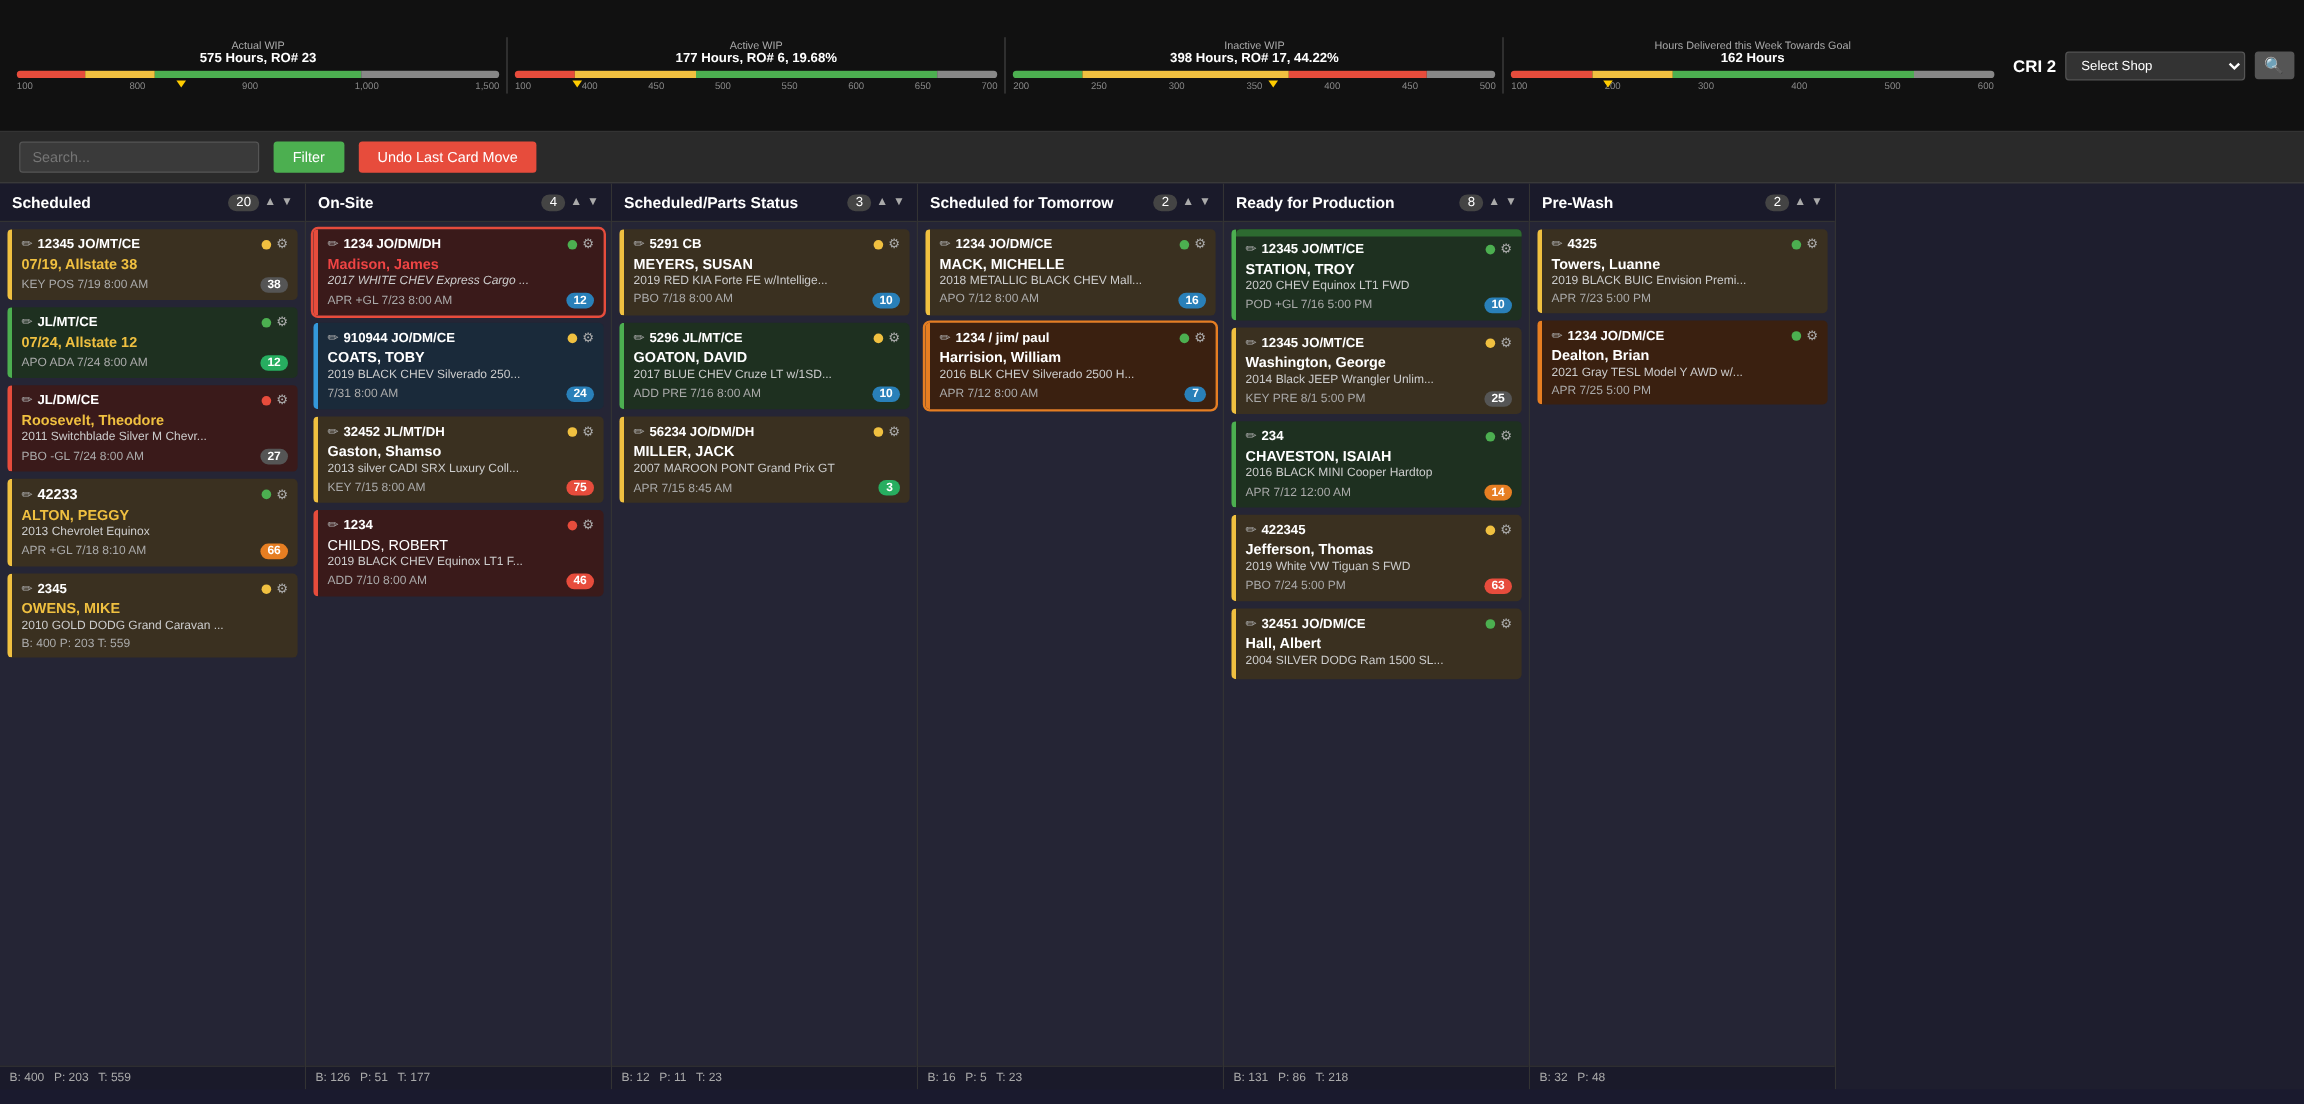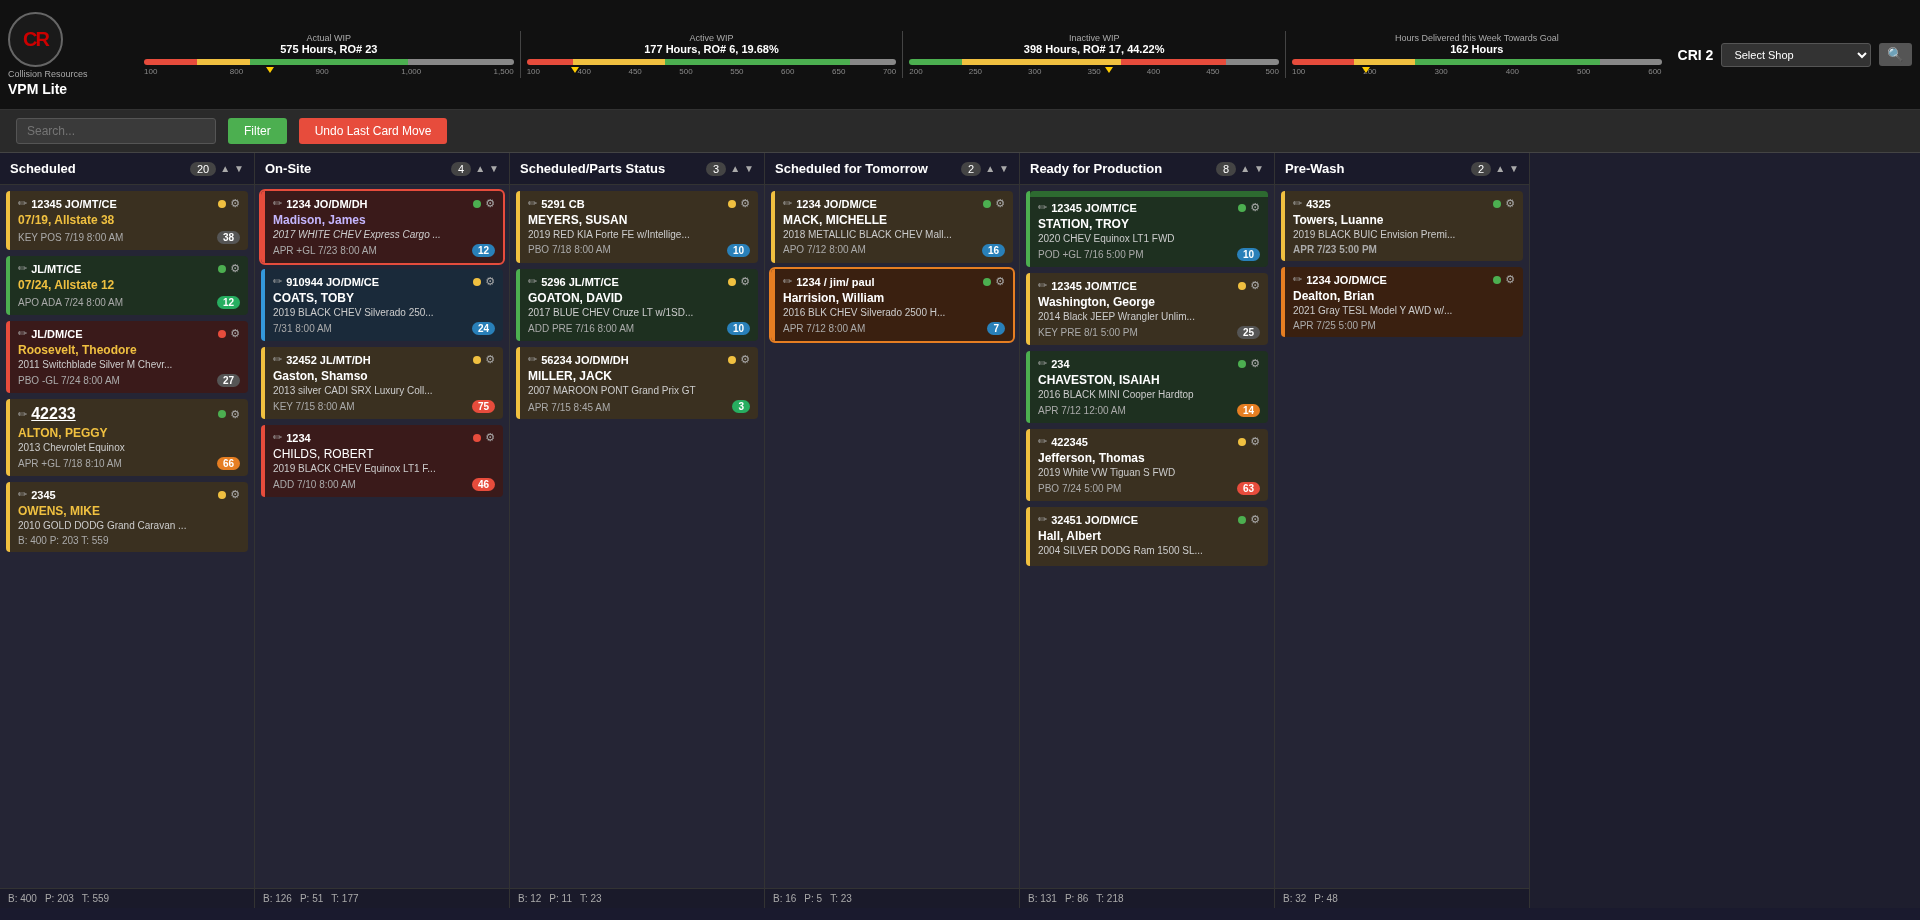--- a/index.html
+++ b/index.html
@@ -52,27 +52,20 @@
     .range-labels { display: flex; justify-content: space-between; width: 100%; font-size: 8px; color: #888; }
     .arrow-down { width: 0; height: 0; border-left: 4px solid transparent; border-right: 4px solid transparent; border-top: 6px solid #ffcc00; position: absolute; bottom: -8px; }
     .bar-wrapper { position: relative; width: 100%; margin: 2px 0; }
     .cr-logo { width: 55px; height: 55px; background: #1a1a1a; border-radius: 50%; border: 2px solid #666; display: flex; align-items: center; justify-content: center; position: relative; overflow: hidden; }
     .cr-logo-inner { font-size: 20px; font-weight: 900; color: #c00; letter-spacing: -2px; }
   </style>
 </head>
 <body>
 
 <div class="header">
-  <div class="logo-area">
-    <div class="cr-logo">
-      <span class="cr-logo-inner">CR</span>
-    </div>
-    <div style="font-size:9px; color:#aaa; margin-top:2px;">Collision Resources</div>
-    <div style="font-size:14px; color:#fff; font-weight:bold; margin-top:2px;">VPM Lite</div>
-  </div>
 
   <div class="header-gauges">
 
     <div class="g-section">
       <div class="g-title">Actual WIP</div>
       <div class="g-value">575 Hours, RO# 23</div>
       <div class="bar-wrapper">
         <div class="range-bar">
           <div class="range-red" style="flex:1"></div>
           <div class="range-yellow" style="flex:1; background:#f0c040;"></div>
@@ -237,21 +230,21 @@
       <div style="font-size:10px;color:#ccc;margin-bottom:2px;white-space:nowrap;overflow:hidden;text-overflow:ellipsis;">2011 Switchblade Silver M Chevr...</div>
       <div style="display:flex;justify-content:space-between;align-items:center;margin-top:4px;">
         <span style="font-size:10px;color:#aaa;">PBO  -GL  7/24 8:00 AM</span>
         <span style="background:#555;color:#fff;border-radius:10px;padding:1px 6px;font-size:10px;font-weight:bold;">27</span>
       </div>
     </div>
         <div class="card" style="border-left: 4px solid rgb(240, 192, 64); background: rgb(58, 48, 32); border-radius: 4px; padding: 6px 8px; cursor: pointer;">
       <div class="card-header">
         <div style="display:flex;gap:4px;align-items:center;">
           <button style="background:none;border:none;color:#aaa;cursor:pointer;font-size:11px;padding:0;">✏</button>
-          <span style="font-size:16px;font-weight:bold;color:#fff;text-decoration:underline;">42233</span>
+          <span style="font-size:12px;font-weight:bold;color:#fff;">42233</span>
         </div>
         <div style="display:flex;gap:4px;align-items:center;">
           <span style="width:8px;height:8px;border-radius:50%;background:#4CAF50;display:inline-block;"></span>
           <button style="background:none;border:none;color:#aaa;cursor:pointer;font-size:11px;padding:0;">⚙</button>
         </div>
       </div>
       <div style="font-size:12px;color:#f0c040;font-weight:bold;margin-bottom:2px;">ALTON, PEGGY</div>
       <div style="font-size:10px;color:#ccc;margin-bottom:2px;white-space:nowrap;overflow:hidden;text-overflow:ellipsis;">2013 Chevrolet Equinox</div>
       <div style="display:flex;justify-content:space-between;align-items:center;margin-top:4px;">
         <span style="font-size:10px;color:#aaa;">APR  +GL  7/18 8:10 AM</span>
@@ -297,21 +290,21 @@
       <div class="card-header">
         <div style="display:flex;gap:4px;align-items:center;">
           <button style="background:none;border:none;color:#aaa;cursor:pointer;font-size:11px;padding:0;">✏</button>
           <span style="font-size:11px;font-weight:bold;color:#fff;">1234 JO/DM/DH</span>
         </div>
         <div style="display:flex;gap:4px;align-items:center;">
           <span style="width:8px;height:8px;border-radius:50%;background:#4CAF50;display:inline-block;"></span>
           <button style="background:none;border:none;color:#aaa;cursor:pointer;font-size:11px;padding:0;">⚙</button>
         </div>
       </div>
-      <div style="font-size:12px;color:#c4b5fd;font-weight:bold;margin-bottom:2px;">Madison, James</div>
+      <div style="font-size:12px;color:#ef4444;font-weight:bold;margin-bottom:2px;">Madison, James</div>
       <div style="font-size:10px;color:#ccc;margin-bottom:2px;white-space:nowrap;overflow:hidden;text-overflow:ellipsis;font-style:italic;">2017 WHITE CHEV Express Cargo ...</div>
       <div style="display:flex;justify-content:space-between;align-items:center;margin-top:4px;">
         <span style="font-size:10px;color:#aaa;">APR  +GL  7/23 8:00 AM</span>
         <span style="background:#2980b9;color:#fff;border-radius:10px;padding:1px 6px;font-size:10px;font-weight:bold;">12</span>
       </div>
     </div>
         <div class="card" style="border-left: 4px solid rgb(52, 152, 219); background: rgb(26, 42, 58); border-radius: 4px; padding: 6px 8px; cursor: pointer;">
       <div class="card-header">
         <div style="display:flex;gap:4px;align-items:center;">
           <button style="background:none;border:none;color:#aaa;cursor:pointer;font-size:11px;padding:0;">✏</button>
@@ -623,21 +616,21 @@
           <span style="font-size:11px;font-weight:bold;color:#fff;">4325</span>
         </div>
         <div style="display:flex;gap:4px;align-items:center;">
           <span style="width:8px;height:8px;border-radius:50%;background:#4CAF50;display:inline-block;"></span>
           <button style="background:none;border:none;color:#aaa;cursor:pointer;font-size:11px;padding:0;">⚙</button>
         </div>
       </div>
       <div style="font-size:12px;color:#fff;font-weight:bold;margin-bottom:2px;">Towers, Luanne</div>
       <div style="font-size:10px;color:#ccc;margin-bottom:2px;white-space:nowrap;overflow:hidden;text-overflow:ellipsis;">2019 BLACK BUIC Envision Premi...</div>
       <div style="display:flex;justify-content:space-between;align-items:center;margin-top:4px;">
-        <span style="font-size:10px;color:#aaa;font-weight:bold;">APR  7/23 5:00 PM</span>
+        <span style="font-size:10px;color:#aaa;">APR  7/23 5:00 PM</span>
 
       </div>
     </div>
         <div class="card" style="border-left: 4px solid rgb(230, 126, 34); background: rgb(58, 32, 16); border-radius: 4px; padding: 6px 8px; cursor: pointer;">
       <div class="card-header">
         <div style="display:flex;gap:4px;align-items:center;">
           <button style="background:none;border:none;color:#aaa;cursor:pointer;font-size:11px;padding:0;">✏</button>
           <span style="font-size:11px;font-weight:bold;color:#fff;">1234 JO/DM/CE</span>
         </div>
         <div style="display:flex;gap:4px;align-items:center;">

